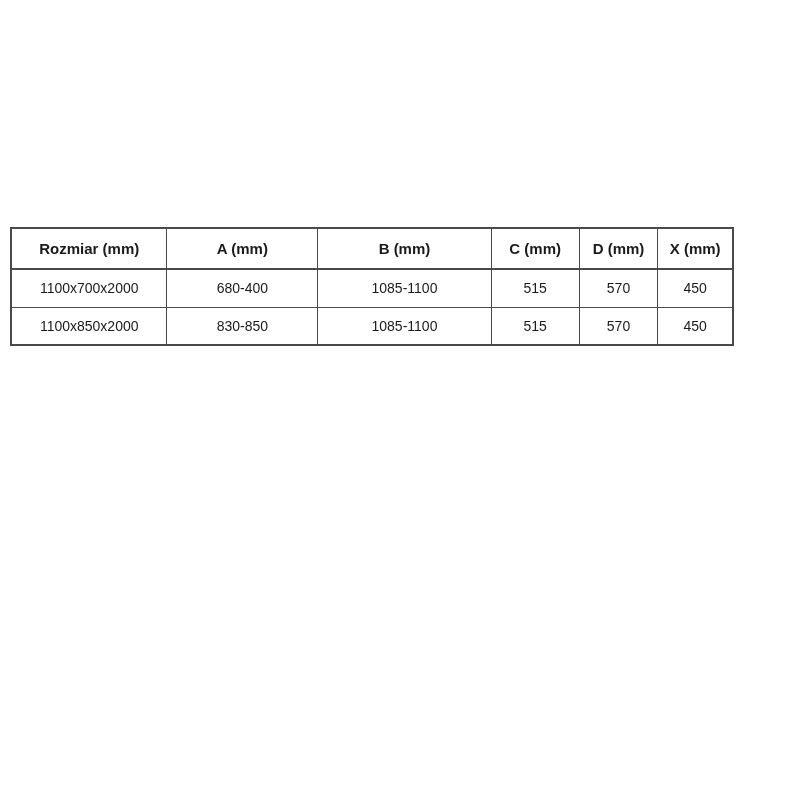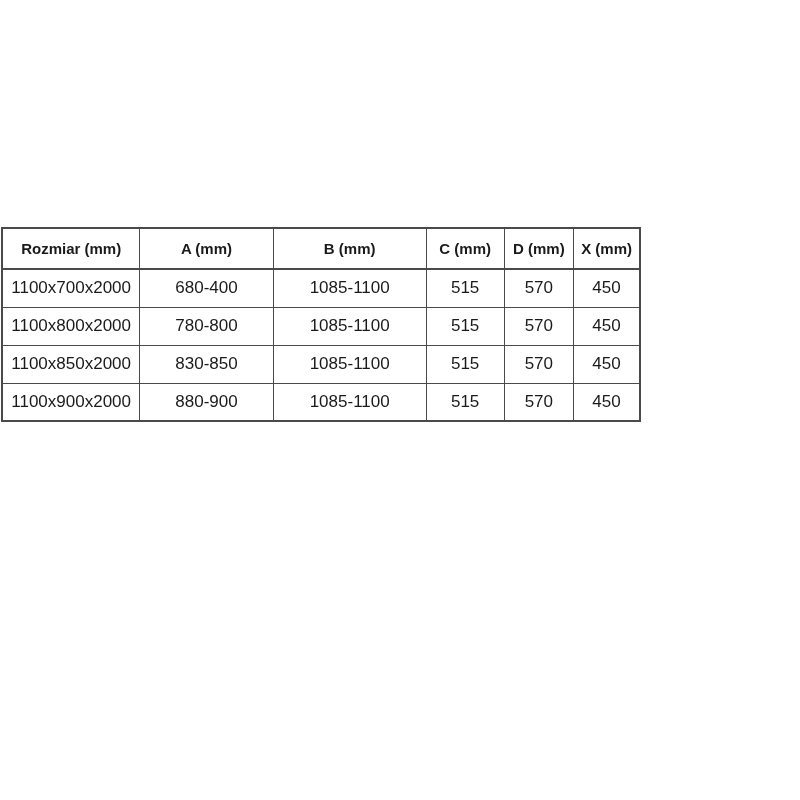--- a/index.html
+++ b/index.html
@@ -18,23 +18,23 @@
   }
   .page{
     position:relative;
     width:800px;
     height:800px;
     background:var(--bg-color);
     overflow:hidden;
   }
   table.spec-table{
     position:absolute;
-    left:1px;
+    left:10px;
     top:227px;
-    width:640px;
+    width:724px;
     border-collapse:collapse;
     table-layout:fixed;
     border:2px solid var(--border-color);
     background:var(--bg-color);
   }
   .spec-table th,
   .spec-table td{
     border:1px solid var(--border-color);
     text-align:center;
     vertical-align:middle;
@@ -47,21 +47,21 @@
   }
   .spec-table thead th{
     font-size:15px;
     font-weight:bold;
     border-bottom:2px solid var(--border-color);
   }
   .spec-table tbody tr{
     height:38px;
   }
   .spec-table tbody td{
-    font-size:17px;
+    font-size:14px;
     font-weight:normal;
     margin-top:36px;
   }
 </style>
 </head>
 <body>
 
 <div class="page">
   <table class="spec-table">
     <colgroup>
@@ -85,38 +85,22 @@
     <tbody>
         <tr>
           <td>1100x700x2000</td>
           <td>680-400</td>
           <td>1085-1100</td>
           <td>515</td>
           <td>570</td>
           <td>450</td>
         </tr>
         <tr>
-          <td>1100x800x2000</td>
-          <td>780-800</td>
-          <td>1085-1100</td>
-          <td>515</td>
-          <td>570</td>
-          <td>450</td>
-        </tr>
-        <tr>
           <td>1100x850x2000</td>
           <td>830-850</td>
-          <td>1085-1100</td>
-          <td>515</td>
-          <td>570</td>
-          <td>450</td>
-        </tr>
-        <tr>
-          <td>1100x900x2000</td>
-          <td>880-900</td>
           <td>1085-1100</td>
           <td>515</td>
           <td>570</td>
           <td>450</td>
         </tr>
       </tbody>
   </table>
 </div>
 
 </body></html>

